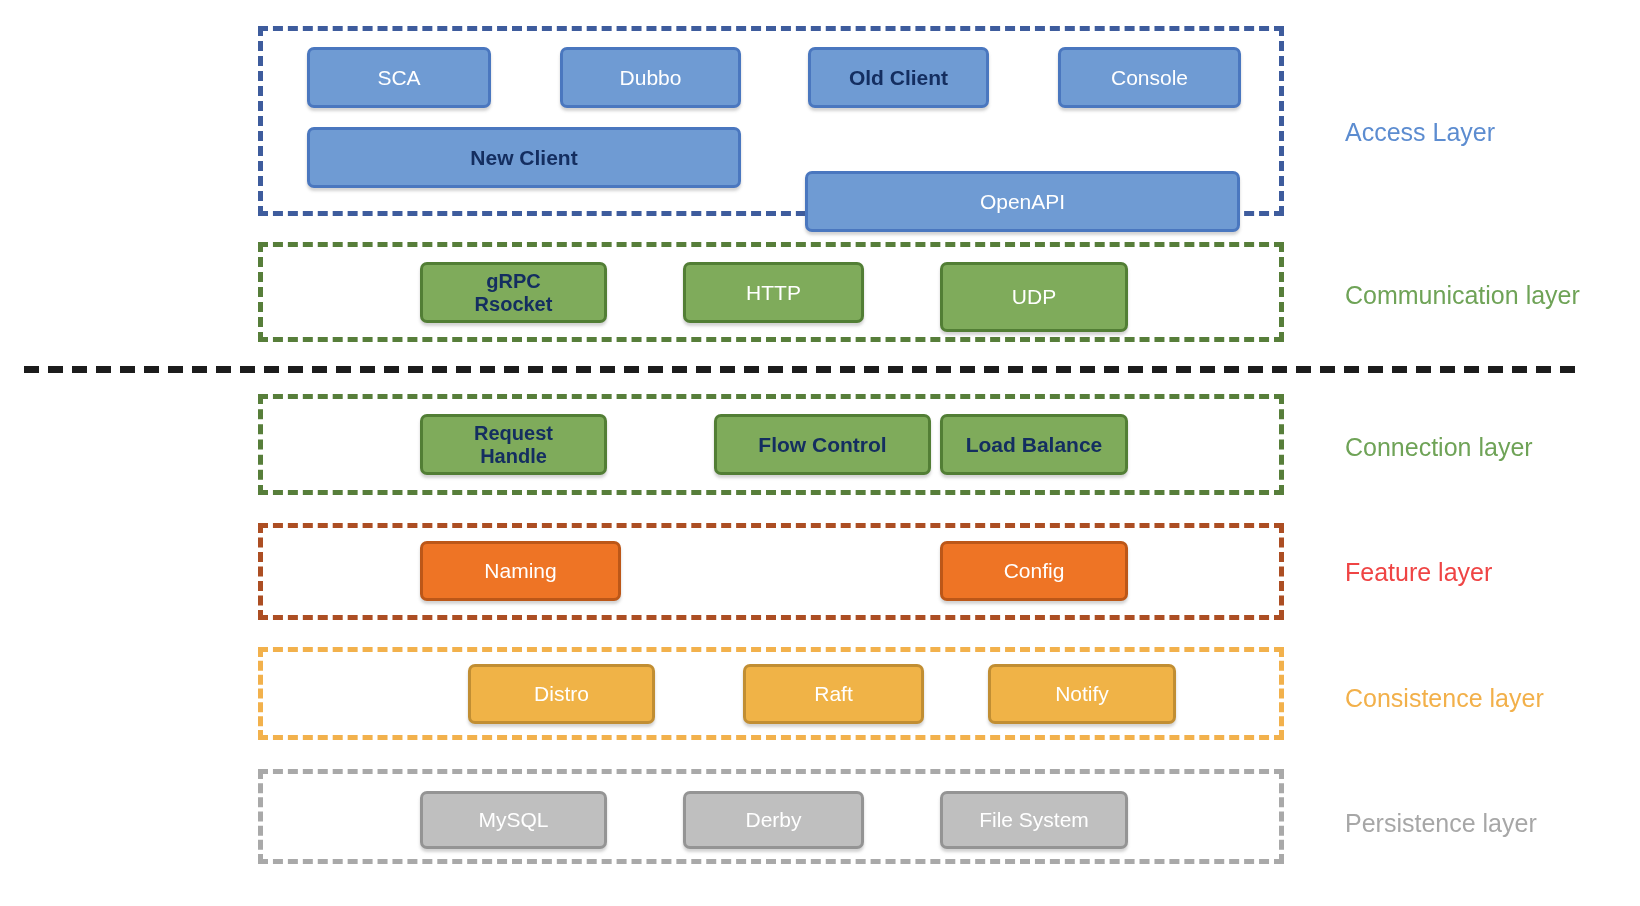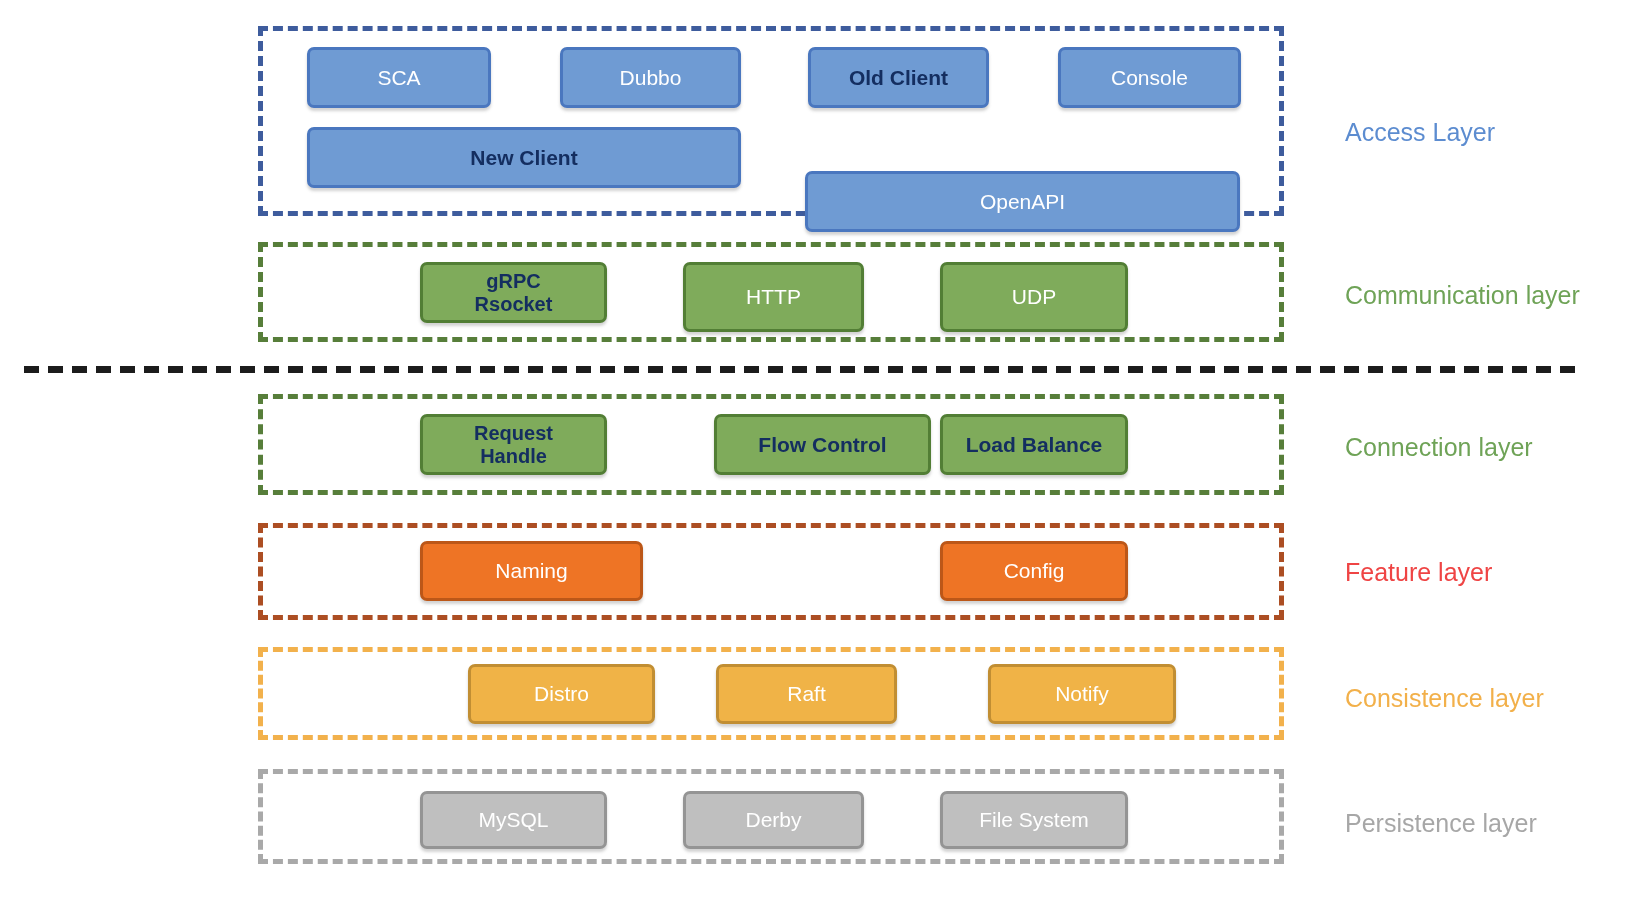--- a/index.html
+++ b/index.html
@@ -88,35 +88,35 @@
   
   .b-sca        { left: 307px;  top: 47px;  width: 184px; height: 61px; }
   .b-dubbo      { left: 560px;  top: 47px;  width: 181px; height: 61px; }
   .b-old-client { left: 808px;  top: 47px;  width: 181px; height: 61px; }
   .b-console    { left: 1058px; top: 47px;  width: 183px; height: 61px; }
   .b-new-client { left: 307px;  top: 127px; width: 434px; height: 61px; }
   .b-openapi    { left: 805px;  top: 127px; width: 435px; height: 61px; margin-top: 44px; }
 
   
   .b-grpc { left: 420px; top: 262px; width: 187px; height: 61px; font-size: 20px; line-height: 23px; }
-  .b-http { left: 683px; top: 262px; width: 181px; height: 70px; }
+  .b-http { left: 683px; top: 262px; width: 181px; height: 61px; }
   .b-udp  { left: 940px; top: 262px; width: 188px; height: 70px; }
 
   
   .b-request-handle { left: 420px; top: 414px; width: 187px; height: 61px; font-size: 20px; line-height: 23px; }
   .b-flow-control   { left: 714px; top: 414px; width: 217px; height: 61px; }
   .b-load-balance   { left: 940px; top: 414px; width: 188px; height: 61px; }
 
   
-  .b-naming { left: 420px; top: 541px; width: 223px; height: 60px; }
+  .b-naming { left: 420px; top: 541px; width: 201px; height: 60px; }
   .b-config { left: 940px; top: 541px; width: 188px; height: 60px; }
 
   
   .b-distro { left: 420px; top: 664px; width: 187px; height: 60px; }
-  .b-raft   { left: 668px; top: 664px; width: 181px; height: 60px; }
+  .b-raft   { left: 695px; top: 664px; width: 181px; height: 60px; }
   .b-notify { left: 940px; top: 664px; width: 188px; height: 60px; }
 
   
   .b-mysql       { left: 420px; top: 791px; width: 187px; height: 58px; }
   .b-derby       { left: 683px; top: 791px; width: 181px; height: 58px; }
   .b-file-system { left: 940px; top: 791px; width: 188px; height: 58px; }
 </style>
 </head>
 <body>
 

